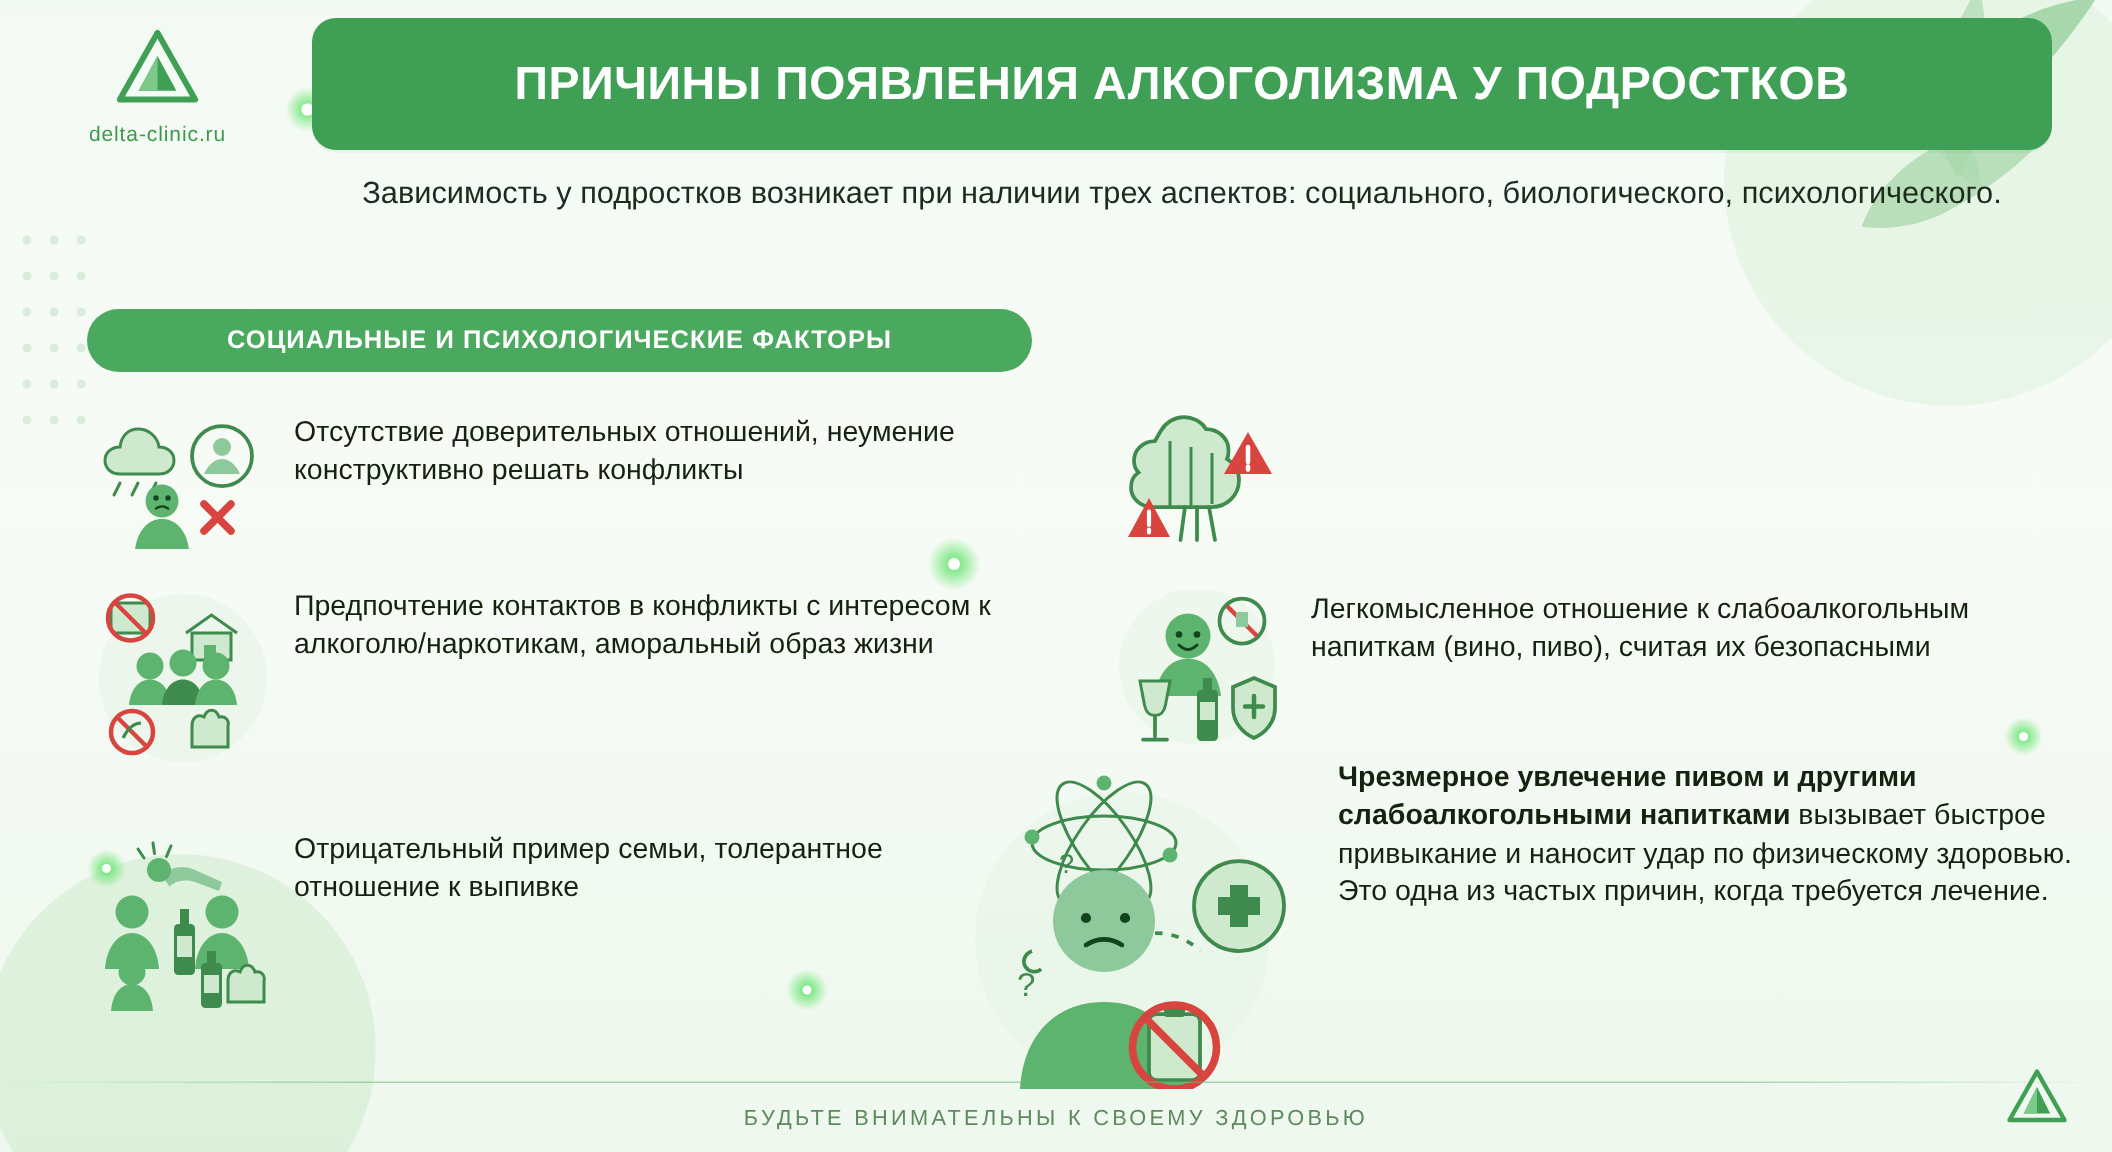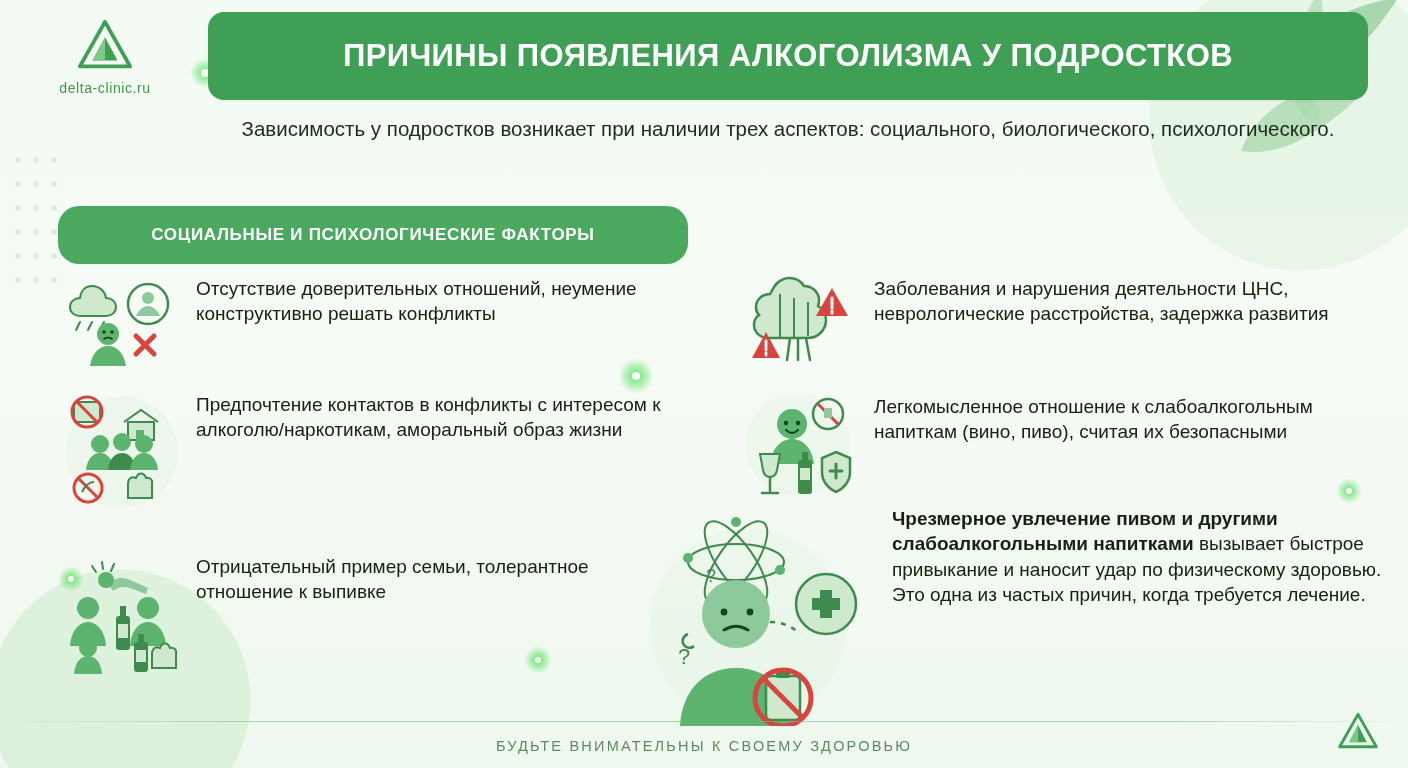--- a/index.html
+++ b/index.html
@@ -50,21 +50,21 @@
     text-align: center;
   }
 
   .subtitle {
     position: absolute; left: 208px; top: 114px; width: 1160px;
     text-align: center; color: #1d2b1d; font-size: 20.5px; line-height: 1.42;
   }
 
   
   .col-header {
-    position: absolute; height: 58px; border-radius: 21px;
+    position: absolute; height: 42px; border-radius: 21px;
     background: #4aa85f;
     display: flex; align-items: center; justify-content: center;
     color: #fff; font-size: 17px; font-weight: 700; letter-spacing: .7px;
     padding: 0 22px;
   }
   #hdr-left  { left: 58px;  top: 206px; width: 630px; }
   #hdr-right { left: 736px; top: 206px; width: 616px; }
 
   
   .item { position: absolute; display: flex; gap: 14px; align-items: flex-start; }
@@ -222,21 +222,20 @@
       <svg width="120" height="100" viewBox="0 0 120 100">
         <path d="M30 18c-8 0-14 6-14 13 0 3 1 6 3 8-3 2-5 6-5 10 0 7 6 13 14 13h40c10 0 18-8 18-18 0-6-3-11-8-14 1-2 1-4 1-6 0-8-7-14-15-14-3-5-9-8-15-8s-12 4-15 9z" fill="#cfe9cf" stroke="#3f8a4d" stroke-width="2.5"></path>
         <path d="M40 18v44M54 22v40M68 26v34" stroke="#3f8a4d" stroke-width="2" fill="none"></path>
         <path d="M58 62v22M66 62l4 22M50 62l-3 22" stroke="#3f8a4d" stroke-width="2.5" stroke-linecap="round"></path>
         <path d="M92 12l16 28H76z" fill="#d8453f"></path>
         <path d="M92 22v10M92 35v2" stroke="#fff" stroke-width="3" stroke-linecap="round"></path>
         <path d="M26 56l14 26H12z" fill="#d8453f"></path>
         <path d="M26 65v9M26 77v2" stroke="#fff" stroke-width="2.8" stroke-linecap="round"></path>
       </svg>
     </span>
-    <span class="txt">Заболевания и нарушения деятельности ЦНС, неврологические расстройства, задержка развития</span>
   </div>
 
   <div class="item" style="left:740px; top:394px; width:612px;">
     <span class="icon">
       <svg width="120" height="110" viewBox="0 0 120 110">
         <circle cx="58" cy="50" r="52" fill="#e6f4e6" opacity=".55"></circle>
         <circle cx="52" cy="30" r="15" fill="#5cb46e"></circle>
         <path d="M30 70c2-16 11-25 22-25s20 9 22 25z" fill="#5cb46e"></path>
         <circle cx="46" cy="29" r="2.2" fill="#12451c"></circle>
           <circle cx="58" cy="29" r="2.2" fill="#12451c"></circle>

